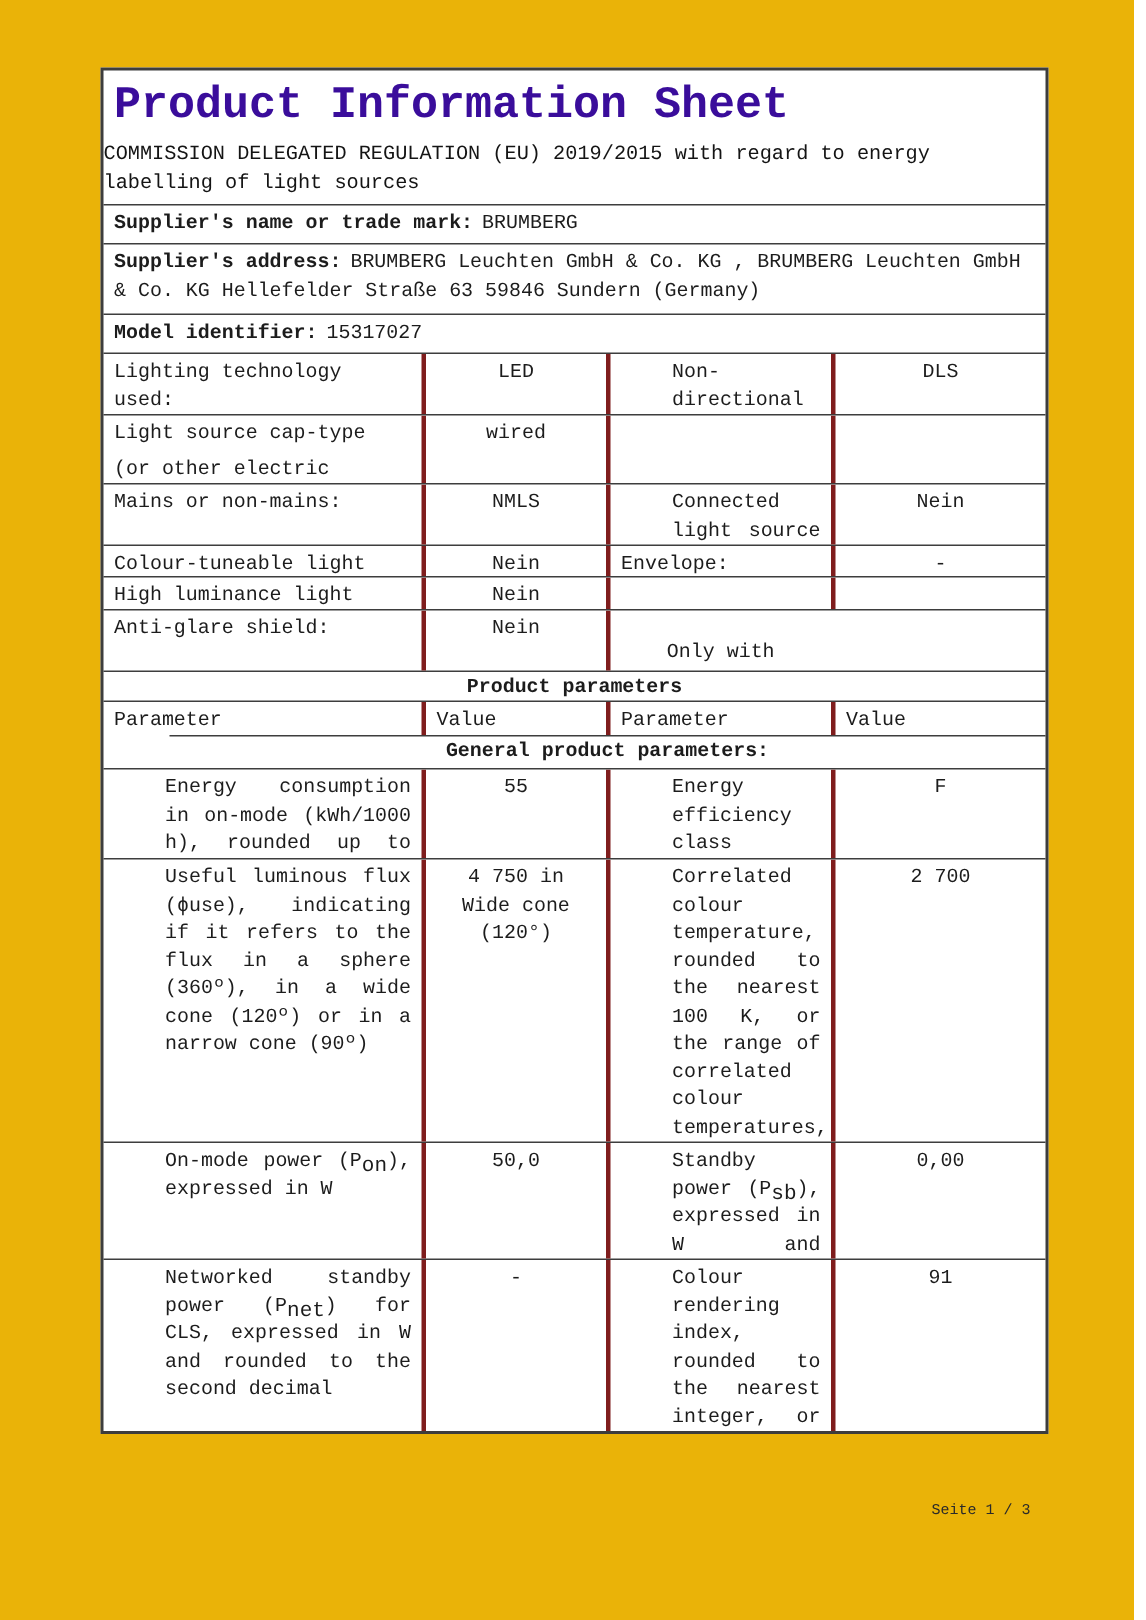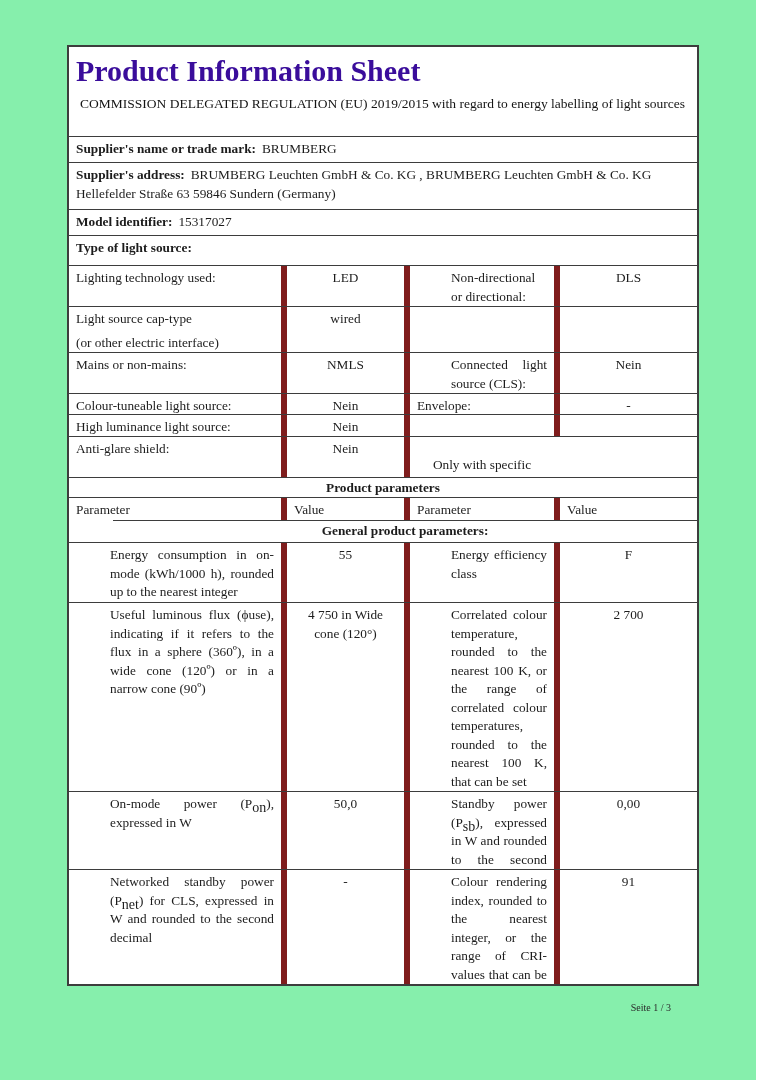--- a/index.html
+++ b/index.html
@@ -1,17 +1,17 @@
 <!DOCTYPE html>
 <html><head>
 <meta charset="utf-8">
 <style>
   html,body{margin:0;padding:0;background:#ffffff;}
-  .page{position:relative;width:756px;height:1080px;background:#86efac;
-        font-family:Liberation Serif, serif;color:#1c1c1c;overflow:hidden;}
+  .page{position:relative;width:756px;height:1080px;background:#eab308;
+        font-family:Liberation Mono, monospace;color:#1c1c1c;overflow:hidden;}
   .sheet{position:absolute;left:67px;top:45px;width:628px;
          border:2px solid #3d3d3d;background:#fff;}
   .row{box-sizing:border-box;border-top:1px solid #3d3d3d;overflow:hidden;
        font-size:13.3px;line-height:18.5px;}
   .row.first{border-top:none;}
 
   
   .r-title{height:89px;}
   .r-name{height:26px;}
   .r-address{height:47px;}
@@ -26,38 +26,38 @@
   .r-pp{height:20px;}
   .r-ph{height:23px;}
   .r-gp{height:22px;margin-left:44px;}
   .r-energy{height:60px;}
   .r-flux{height:189px;}
   .r-onmode{height:78px;}
   .r-net{height:115px;}
 
   .r-title h1{margin:7px 0 0;padding:0 7px;font-size:30px;line-height:34px;
               font-weight:bold;color:#3a0d9b;}
-  .reg{margin:6px 0 0;padding:0 11px;font-size:13.5px;line-height:19px;color:#141414;}
+  .reg{margin:6px 0 0;padding:0 0;font-size:13.5px;line-height:19px;color:#141414;}
 
   .kv{padding:3px 7px 0;}
   .b{font-weight:bold;}
   .kv .b{margin-right:6px;}
 
   .g4{display:grid;grid-template-columns:212px 123px 150px 1fr;}
   .c{box-sizing:border-box;padding:3px 7px 0;height:100%;}
-  .c + .c{border-left:6px solid #7f1d1d;}
+  .c + .c{border-left:3px solid #7f1d1d;}
   .val{text-align:center;padding:3px 5px 0;}
   .just{text-align:justify;padding-left:41px;}
   .cap2{margin-top:5px;}
   .ctr-bold{text-align:center;font-weight:bold;padding-top:1px;}
   .narrow{max-width:99px;margin:16px auto;}
   .fluxv{max-width:96px;margin:0 auto;}
   sub{font-size:14px;line-height:0;}
 
-  .footer{position:absolute;top:1002px;right:85px;font-size:10px;color:#2a2a2a;}
+  .footer{position:absolute;top:1002px;right:69px;font-size:10px;color:#2a2a2a;}
 </style>
 </head>
 <body>
 
 <div class="page">
   <div class="sheet">
 
     <div class="row first r-title">
       <h1>Product Information Sheet</h1>
       <p class="reg">COMMISSION DELEGATED REGULATION (EU) 2019/2015 with regard to energy labelling of light sources</p>
@@ -68,23 +68,20 @@
     </div>
 
     <div class="row r-address kv">
       <span class="b">Supplier's address:</span><span>BRUMBERG Leuchten GmbH &amp; Co. KG , BRUMBERG Leuchten GmbH &amp; Co. KG Hellefelder Straße 63 59846 Sundern (Germany)</span>
     </div>
 
     <div class="row r-model kv">
       <span class="b">Model identifier:</span><span>15317027</span>
     </div>
 
-    <div class="row r-type kv">
-      <span class="b">Type of light source:</span>
-    </div>
 
     <div class="row r-lighting g4">
       <div class="c">Lighting technology used:</div>
       <div class="c val">LED</div>
       <div class="c just">Non-directional or directional:</div>
       <div class="c val">DLS</div>
     </div>
 
     <div class="row r-cap g4">
       <div class="c">

